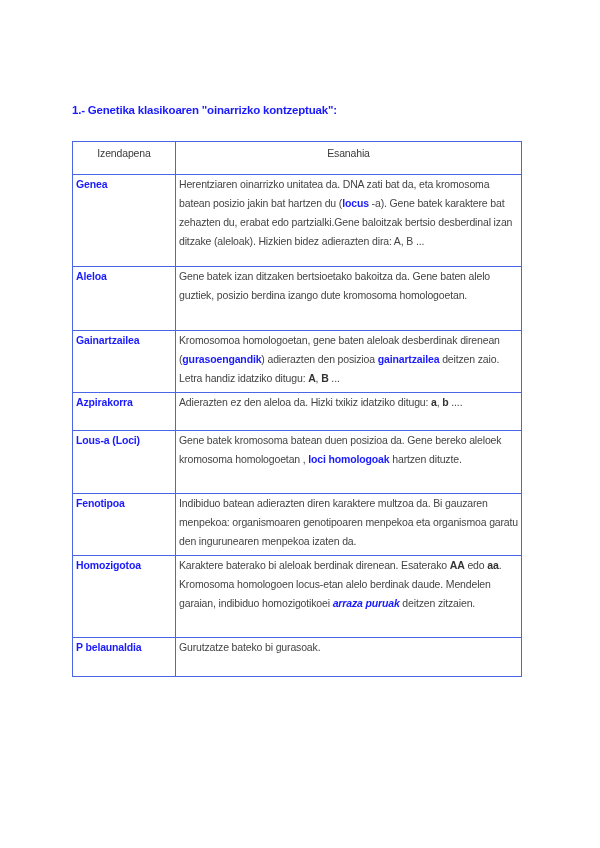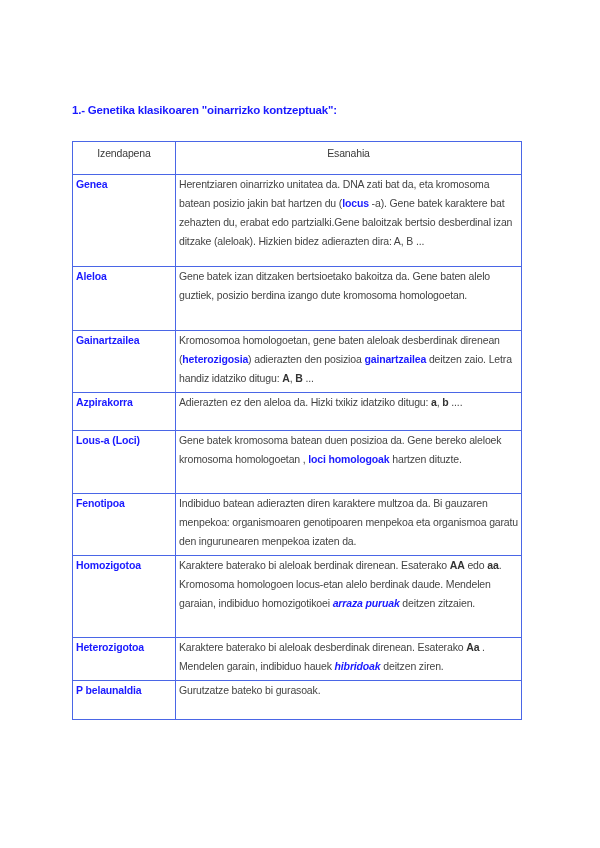--- a/index.html
+++ b/index.html
@@ -93,40 +93,36 @@
       <tr style="height: 92px;">
         <td class="term">Genea</td>
         <td class="def"><span>Herentziaren oinarrizko unitatea da. DNA zati bat da, eta kromosoma batean posizio jakin bat hartzen du (</span><span class="hl">locus</span><span> -a). Gene batek karaktere bat zehazten du, erabat edo partzialki.Gene baloitzak bertsio desberdinal izan ditzake (aleloak). Hizkien bidez adierazten dira: A, B ...</span></td>
       </tr>
       <tr style="height: 64px;">
         <td class="term">Aleloa</td>
         <td class="def"><span>Gene batek izan ditzaken bertsioetako bakoitza da. Gene baten alelo guztiek, posizio berdina izango dute kromosoma homologoetan.</span></td>
       </tr>
       <tr style="height: 62px;">
         <td class="term">Gainartzailea</td>
-        <td class="def"><span>Kromosomoa homologoetan, gene baten aleloak desberdinak direnean (</span><span class="hl">heterozigosia</span><span>) adierazten den posizioa </span><span class="hl">gainartzailea</span><span> deitzen zaio. Letra handiz idatziko ditugu: </span><span class="b">A</span><span>, </span><span class="b">B</span><span> ...</span></td>
+        <td class="def"><span>Kromosomoa homologoetan, gene baten aleloak desberdinak direnean (</span><span class="hl">gurasoengandik</span><span>) adierazten den posizioa </span><span class="hl">gainartzailea</span><span> deitzen zaio. Letra handiz idatziko ditugu: </span><span class="b">A</span><span>, </span><span class="b">B</span><span> ...</span></td>
       </tr>
       <tr style="height: 38px;">
         <td class="term">Azpirakorra</td>
         <td class="def"><span>Adierazten ez den aleloa da. Hizki txikiz idatziko ditugu: </span><span class="b">a</span><span>, </span><span class="b">b</span><span> ....</span></td>
       </tr>
       <tr style="height: 63px;">
         <td class="term">Lous-a (Loci)</td>
         <td class="def"><span>Gene batek kromosoma batean duen posizioa da. Gene bereko aleloek kromosoma homologoetan , </span><span class="hl">loci homologoak</span><span> hartzen dituzte.</span></td>
       </tr>
       <tr style="height: 62px;">
         <td class="term">Fenotipoa</td>
         <td class="def"><span>Indibiduo batean adierazten diren karaktere multzoa da. Bi gauzaren menpekoa: organismoaren genotipoaren menpekoa eta organismoa garatu den ingurunearen menpekoa izaten da.</span></td>
       </tr>
       <tr style="height: 82px;">
         <td class="term">Homozigotoa</td>
         <td class="def"><span>Karaktere baterako bi aleloak berdinak direnean. Esaterako </span><span class="b">AA</span><span> edo </span><span class="b">aa</span><span>. Kromosoma homologoen locus-etan alelo berdinak daude. Mendelen garaian, indibiduo homozigotikoei </span><span class="hl-i">arraza puruak</span><span> deitzen zitzaien.</span></td>
       </tr>
-      <tr style="height: 43px;">
-        <td class="term">Heterozigotoa</td>
-        <td class="def"><span>Karaktere baterako bi aleloak desberdinak direnean. Esaterako </span><span class="b">Aa</span><span> . Mendelen garain, indibiduo hauek </span><span class="hl-i">hibridoak</span><span> deitzen ziren.</span></td>
-      </tr>
       <tr style="height: 39px;">
         <td class="term">P belaunaldia</td>
         <td class="def"><span>Gurutzatze bateko bi gurasoak.</span></td>
       </tr>
     </tbody>
 </table>
 
 </body></html>

